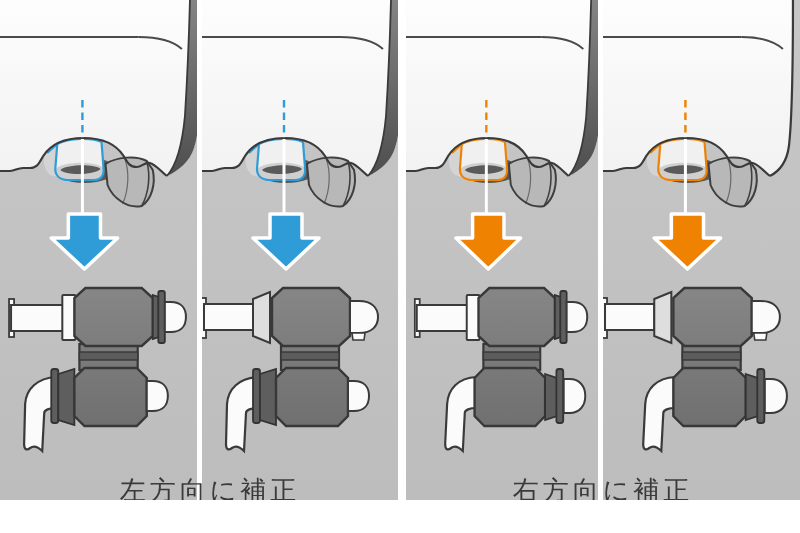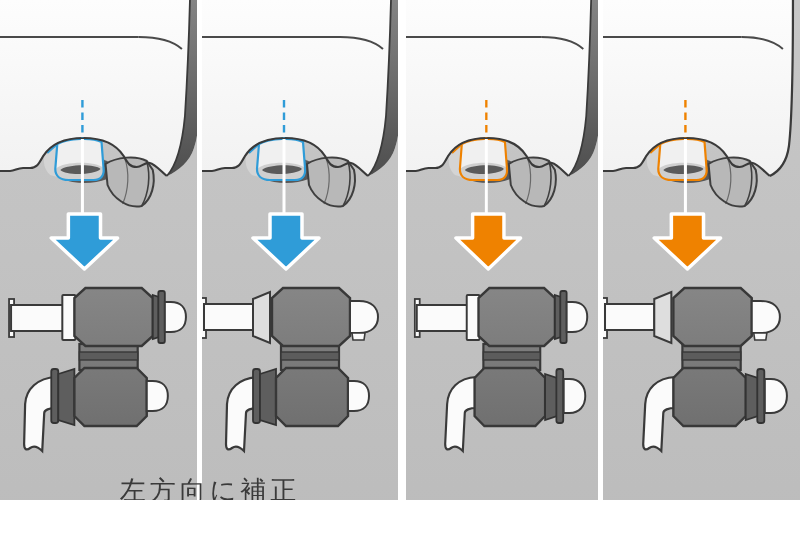--- a/index.html
+++ b/index.html
@@ -168,13 +168,14 @@
     <svg viewBox="0 0 196 533" preserveAspectRatio="none">
       <use href="#g-topFull"></use>
       <use href="#g-arrow"></use>
       <use href="#g-band"></use>
       <use href="#g-botR"></use>
       <use href="#g-topB"></use>
     </svg>
   </div>
 
   <div class="caption" id="caption-left">左方向に補正</div>
+  <div class="caption" id="caption-right">右方向に補正</div>
 </div>
 
 </body></html>

